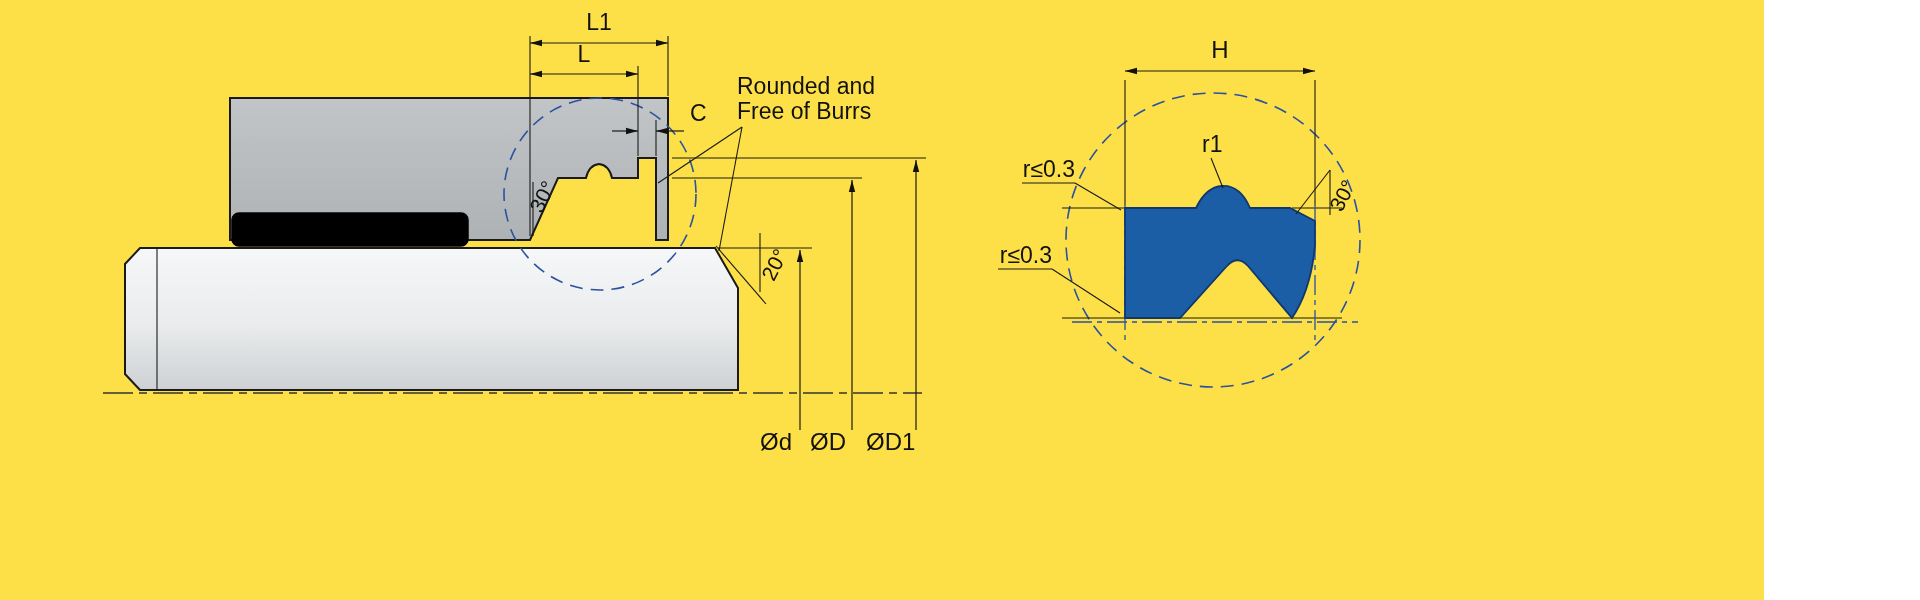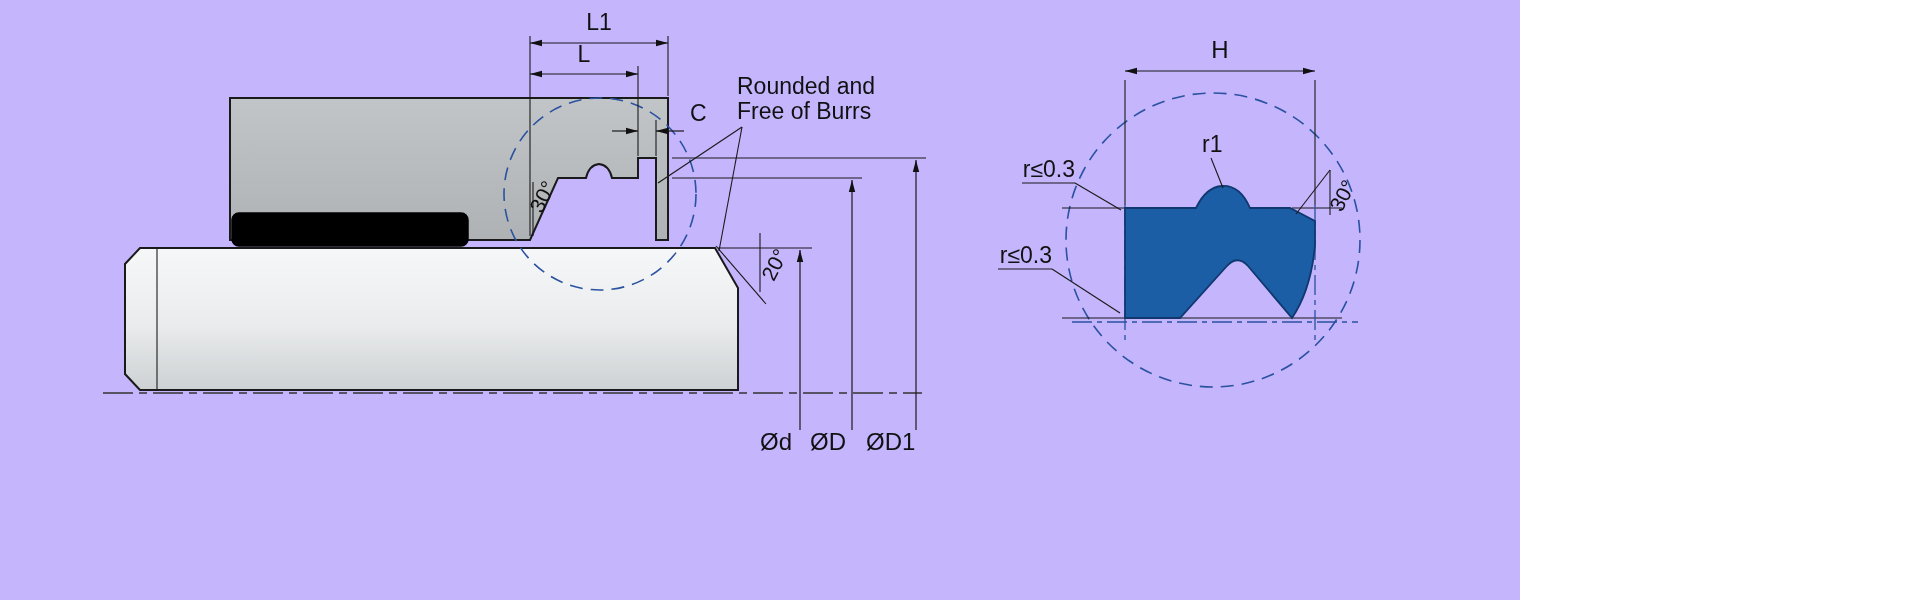--- a/index.html
+++ b/index.html
@@ -1,16 +1,16 @@
 <!DOCTYPE html>
 <html><head>
 <meta charset="utf-8">
 <style>
   html,body{margin:0;padding:0;background:#ffffff;}
-  .stage{width:1520px;height:600px;position:relative;background:#c4b5fd;overflow:hidden;}
+  .stage{width:1764px;height:600px;position:relative;background:#fde047;overflow:hidden;}
   svg{display:block;}
   text{font-family:"Liberation Sans","DejaVu Sans",sans-serif;fill:#111111;}
   .dim-label{font-size:23px;}
   .big-label{font-size:24px;}
   .small-label{font-size:21px;}
   .outline{stroke:#1a1a1a;stroke-width:2;}
   .thin{stroke:#1a1a1a;stroke-width:1.1;fill:none;}
   .dimline{stroke:#1a1a1a;stroke-width:1.2;fill:none;}
   .dashdot-black{stroke:#333333;stroke-width:1.3;fill:none;stroke-dasharray:30 6 8 6;}
   .dashdot-blue{stroke-width:1.3;fill:none;stroke-dasharray:20 5 5 5;}

